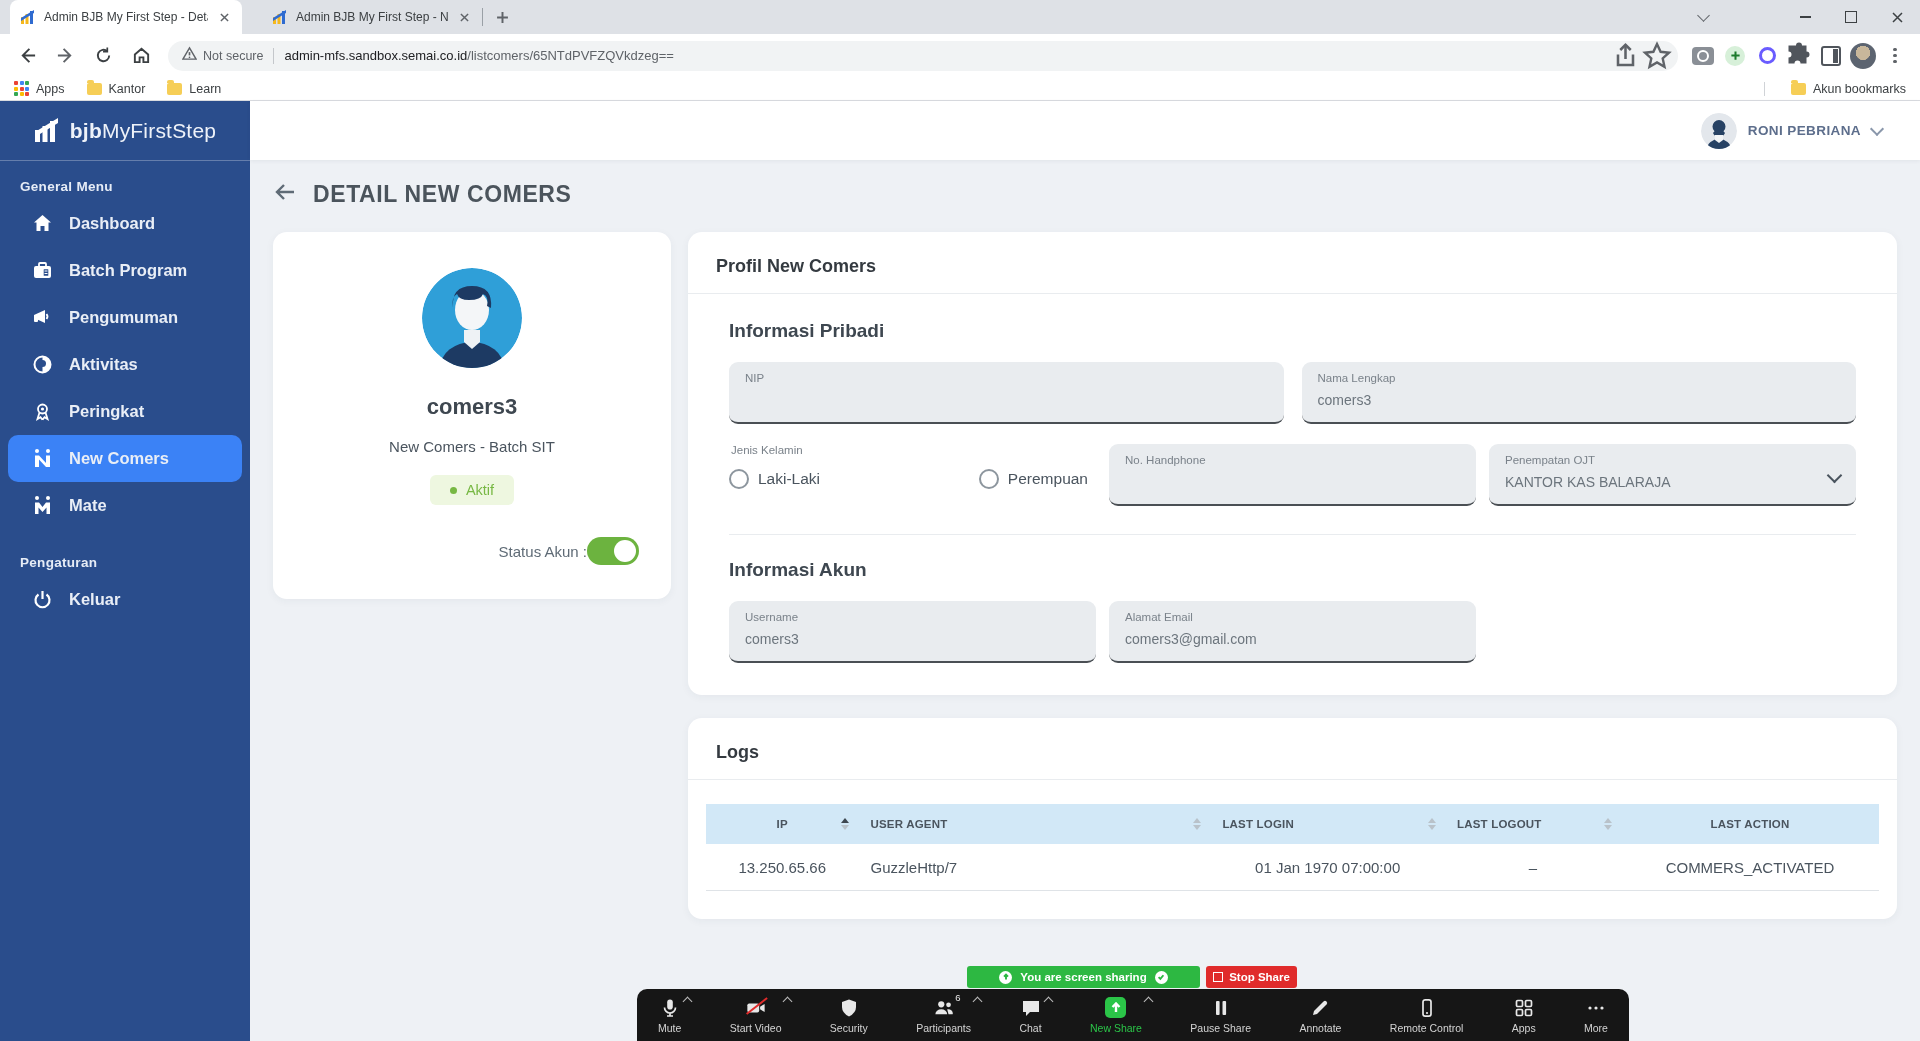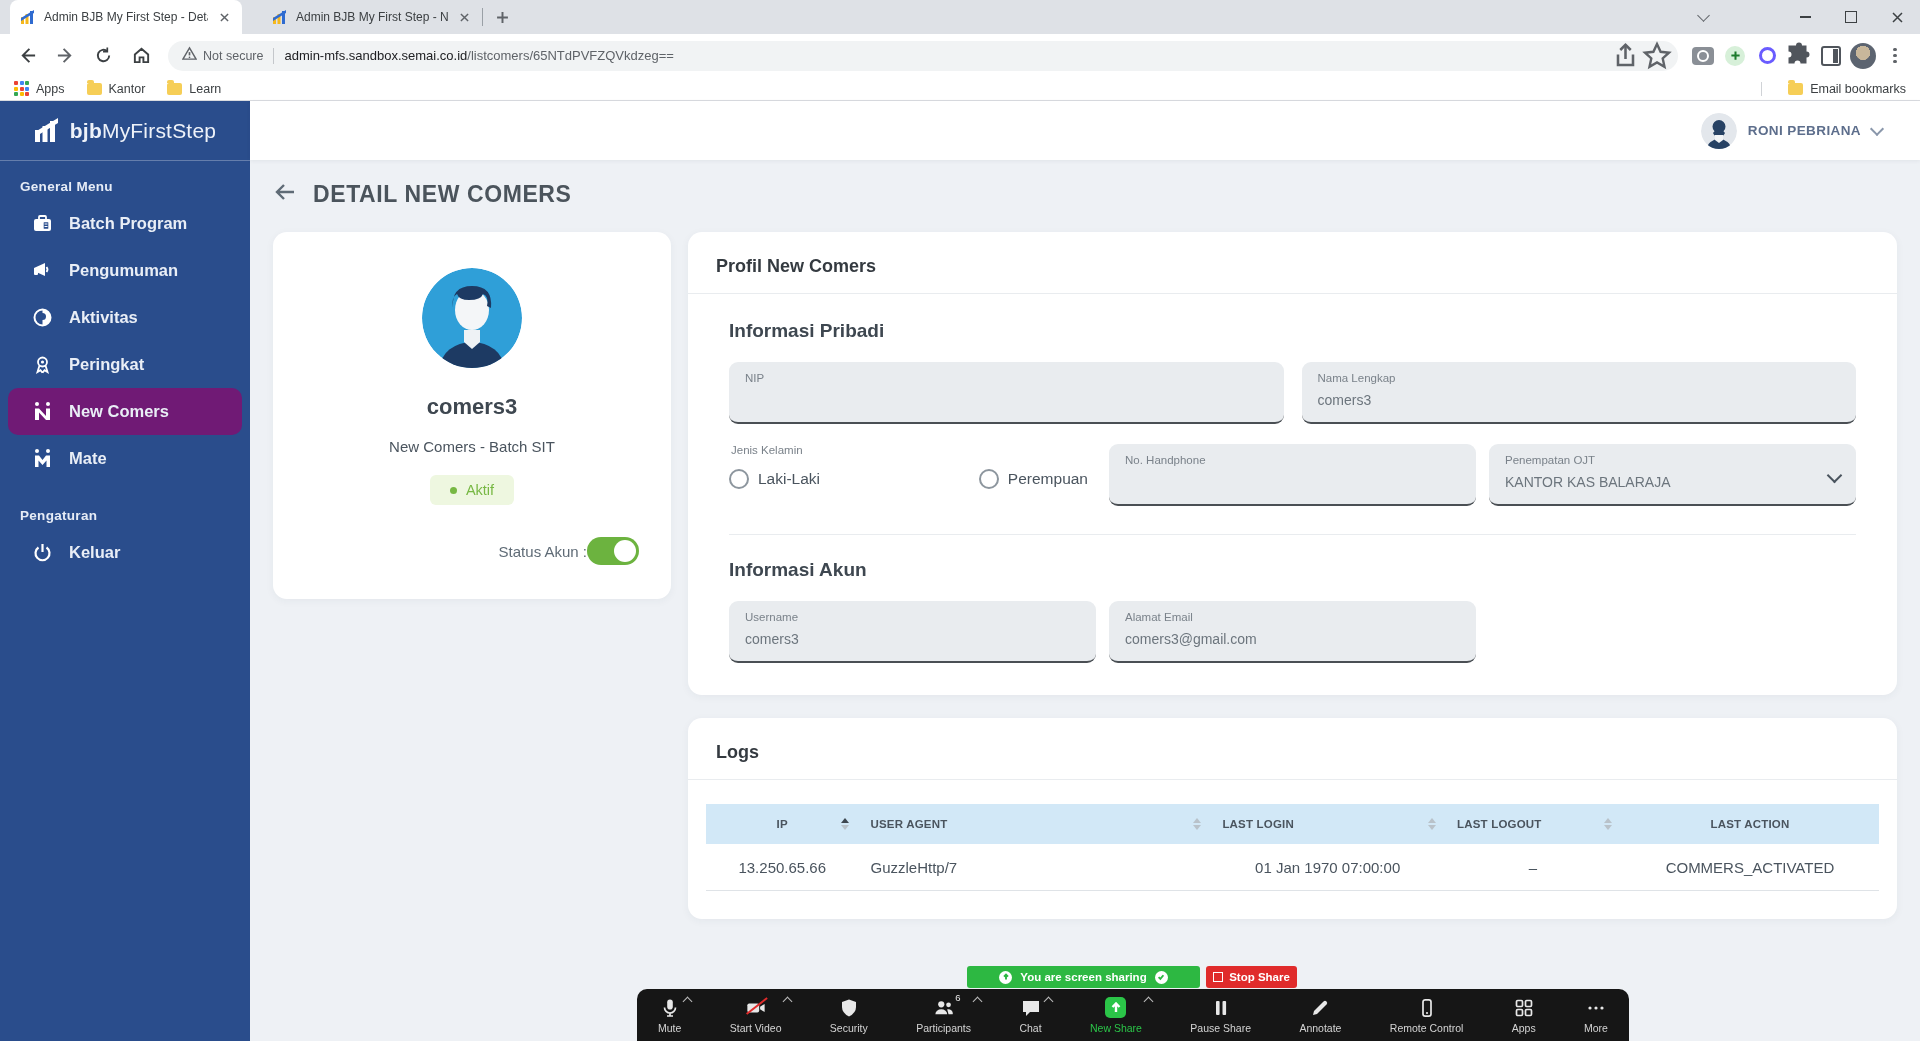--- a/index.html
+++ b/index.html
@@ -68,21 +68,21 @@
   .logo-band{height:59px;display:flex;align-items:center;justify-content:center;gap:9px;
              border-bottom:1px solid rgba(255,255,255,.28);}
   .logo-band svg{width:27px;height:27px;}
   .logo-text{font-size:21px;letter-spacing:.2px;}
   .logo-text b{font-weight:800;}
   .menu{padding-top:18px;}
   .menu-section{font-size:13.5px;font-weight:700;color:#e6ecf6;padding:0 0 6px 20px;letter-spacing:.3px;}
   .menu-item{display:flex;align-items:center;gap:16px;height:47px;padding-left:24px;margin:0 8px;
              font-size:16.5px;font-weight:600;color:#e9eef6;border-radius:10px;}
   .menu-item svg{width:21px;height:21px;flex:none;}
-  .menu-item.active{background:#701a75;text-align:right;}
+  .menu-item.active{background:#3b82f6;text-align:right;}
   .menu-gap{height:26px;}
 
   .main{flex:1;display:flex;flex-direction:column;min-width:0;background:#eef1f5;}
   .app-header{height:59px;background:#fff;box-shadow:0 1px 4px rgba(40,50,70,.07);
               display:flex;align-items:center;justify-content:flex-end;padding-right:38px;gap:11px;position:relative;z-index:2;}
   .user-avatar{width:36px;height:36px;border-radius:50%;overflow:hidden;flex:none;}
   .user-name{font-size:13.5px;font-weight:700;color:#5d6e8c;letter-spacing:.4px;}
   .chev-sm{width:8px;height:8px;border-right:2px solid #8a97ab;border-bottom:2px solid #8a97ab;transform:rotate(45deg);margin-top:-4px;}
 
   .content{flex:1;padding:20px 23px 0 23px;overflow:hidden;}
@@ -328,39 +328,45 @@
       <span>Kantor</span>
     </span>
     <span class="bm-item">
       <span class="folder"></span>
       <span>Learn</span>
     </span>
     <span class="bm-spacer"></span>
     <span class="bm-divider"></span>
     <span class="bm-item">
       <span class="folder"></span>
-      <span>Email bookmarks</span>
+      <span>Akun bookmarks</span>
     </span>
   </div>
 
   <div class="app">
 
     <div class="sidebar">
       <div class="logo-band">
         <svg viewBox="0 0 27 27">
           <rect x="1" y="13" width="5" height="12" fill="#fff"></rect>
             <rect x="8.5" y="9" width="5" height="16" fill="#fff"></rect>
           <rect x="16" y="4" width="5" height="21" fill="#fff"></rect>
             <path d="M1 15 L24 1 L24 6 L1 20 Z" fill="#fff"></path>
         </svg>
         <span class="logo-text"><b>bjb</b><span>MyFirstStep</span></span>
       </div>
       <div class="menu">
         <div class="menu-section">General Menu</div>
 
+        <div class="menu-item">
+          <svg viewBox="0 0 21 21" fill="#fff">
+              <path d="M10.5 2 L19 9.5 H16.5 V18 H12.5 V13 H8.5 V18 H4.5 V9.5 H2 Z"></path>
+            </svg>
+          <span>Dashboard</span>
+        </div>
         <div class="menu-item">
           <svg viewBox="0 0 21 21" fill="#fff">
             <rect x="2" y="6" width="17" height="12" rx="2"></rect>
               <rect x="7" y="3" width="7" height="4" rx="1" fill="none" stroke="#fff" stroke-width="1.8"></rect>
             <rect x="11" y="8.5" width="6" height="8" rx="1" fill="#2a4d8c" stroke="#fff" stroke-width="1.4"></rect>
             <path d="M12.5 11 H15.5 M12.5 13.5 H15.5" stroke="#fff" stroke-width="1.2"></path>
           </svg>
           <span>Batch Program</span>
         </div>
         <div class="menu-item">

